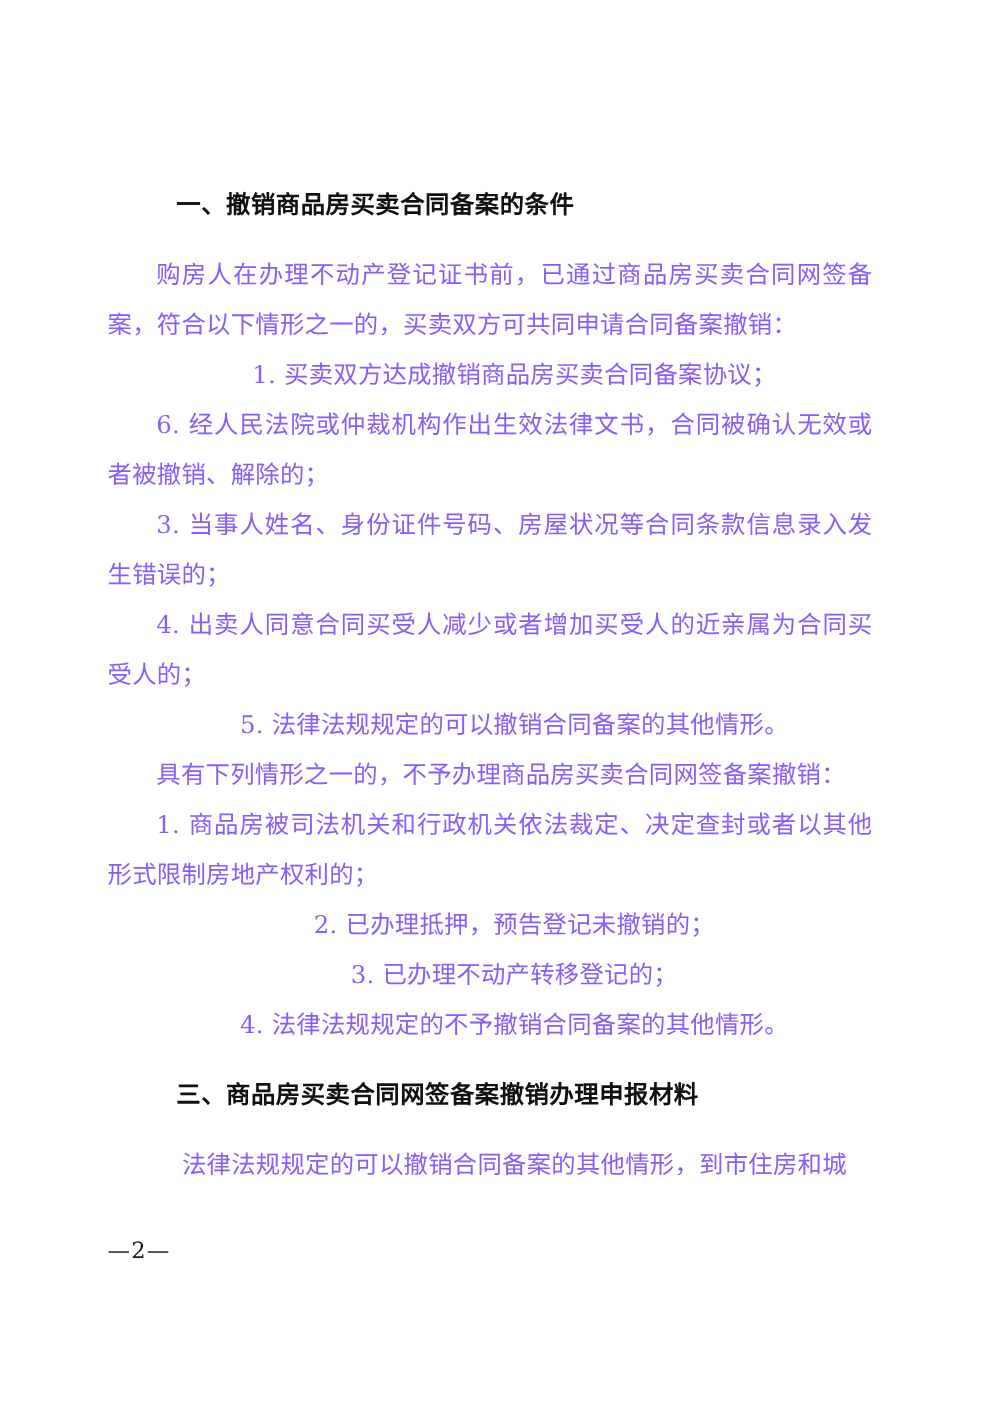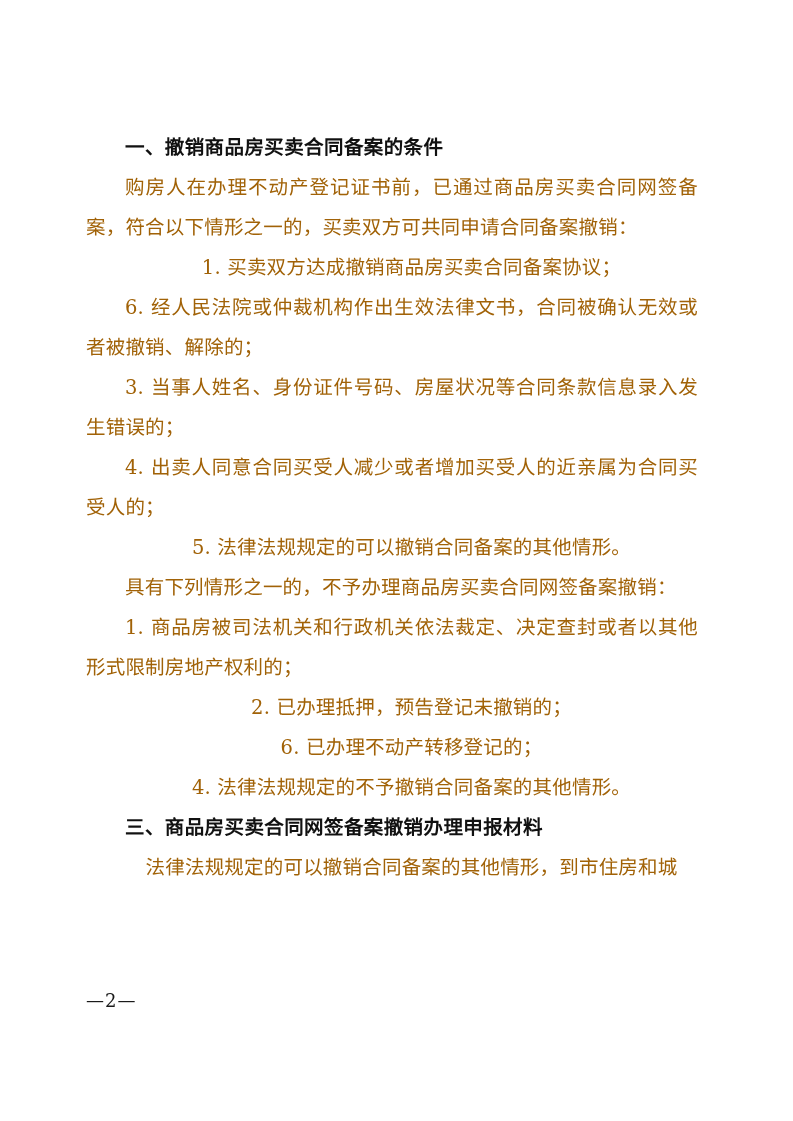--- a/index.html
+++ b/index.html
@@ -24,28 +24,28 @@
     width: 612px;
   }
   .doc-heading {
     font-family: "DejaVu Serif", "Liberation Serif", serif;
     font-weight: bold;
     font-size: 19.5px;
     line-height: 40px;
     color: #111111;
     text-indent: 39px;
     letter-spacing: 0.4px;
-    margin: 0;
+    margin: 16px;
     white-space: nowrap;
   }
   .doc-para {
     font-family: "DejaVu Serif", "Liberation Serif", serif;
     font-size: 19.5px;
     line-height: 40px;
-    color: #a16207;
+    color: #8b5cf6;
     text-indent: 39px;
     letter-spacing: 0.2px;
     margin: 0;
     text-align: justify;
     text-justify: inter-ideograph;
   }
   .doc-para.nojustify {
     text-align: center;
   }
   .footer {
@@ -80,21 +80,21 @@
 
     <p class="doc-para nojustify">5. 法律法规规定的可以撤销合同备案的其他情形。</p>
 
 
     <p class="doc-para">具有下列情形之一的，不予办理商品房买卖合同网签备案撤销：</p>
 
     <p class="doc-para">1. 商品房被司法机关和行政机关依法裁定、决定查封或者以其他形式限制房地产权利的；</p>
 
     <p class="doc-para nojustify">2. 已办理抵押，预告登记未撤销的；</p>
 
-    <p class="doc-para nojustify">6. 已办理不动产转移登记的；</p>
+    <p class="doc-para nojustify">3. 已办理不动产转移登记的；</p>
 
     <p class="doc-para nojustify">4. 法律法规规定的不予撤销合同备案的其他情形。</p>
 
     <p class="doc-heading">三、商品房买卖合同网签备案撤销办理申报材料</p>
 
     <p class="doc-para nojustify">法律法规规定的可以撤销合同备案的其他情形，到市住房和城</p>
 
   </div>
 
   <div class="footer">—2—</div>

